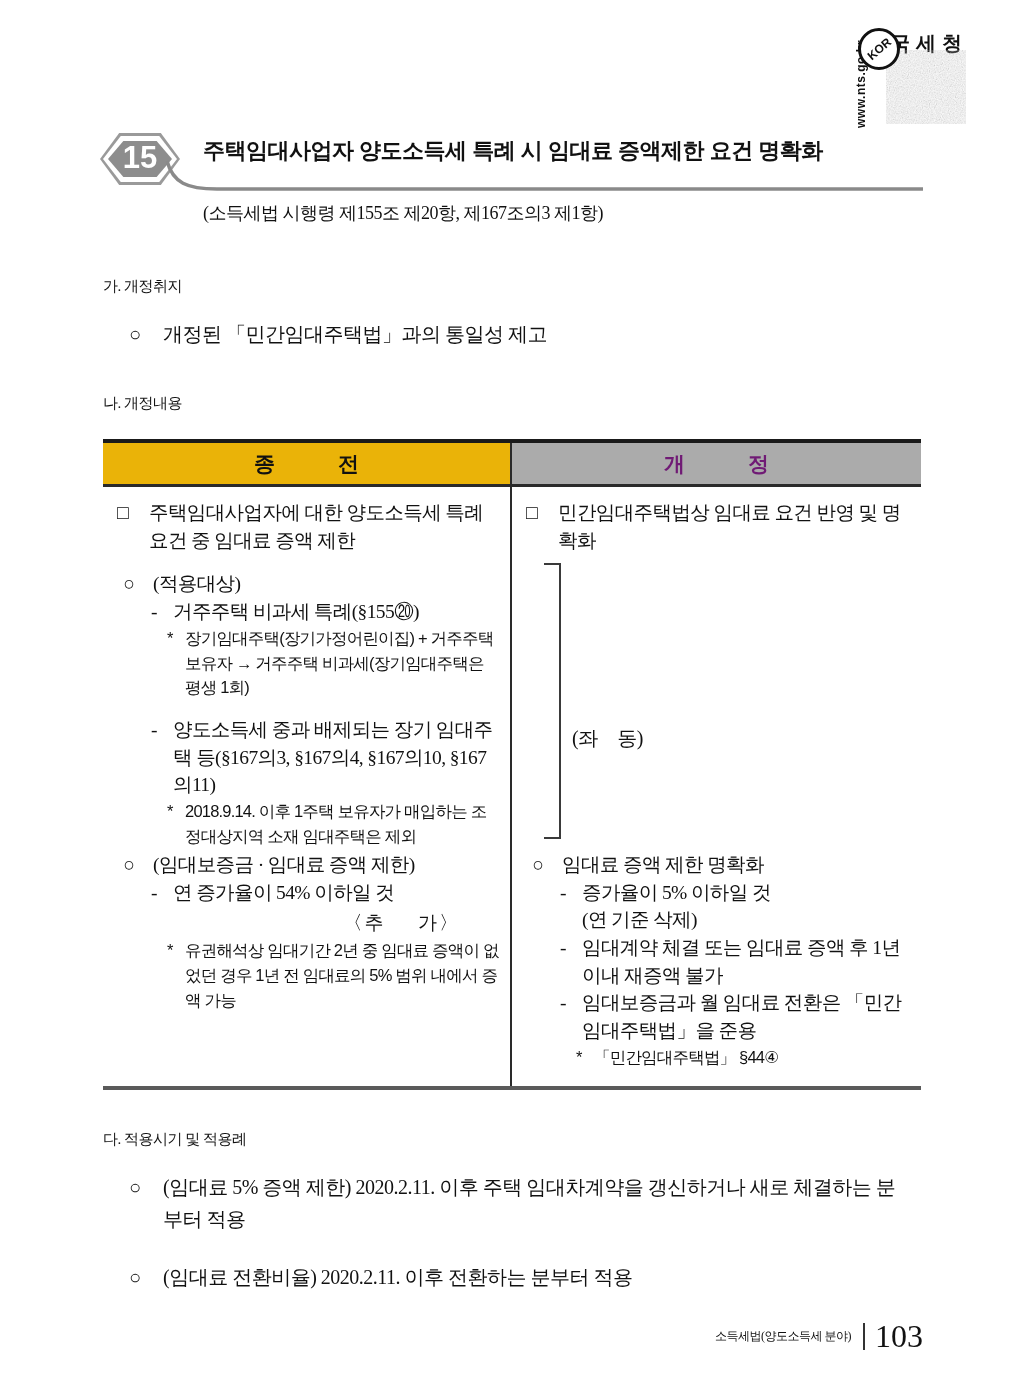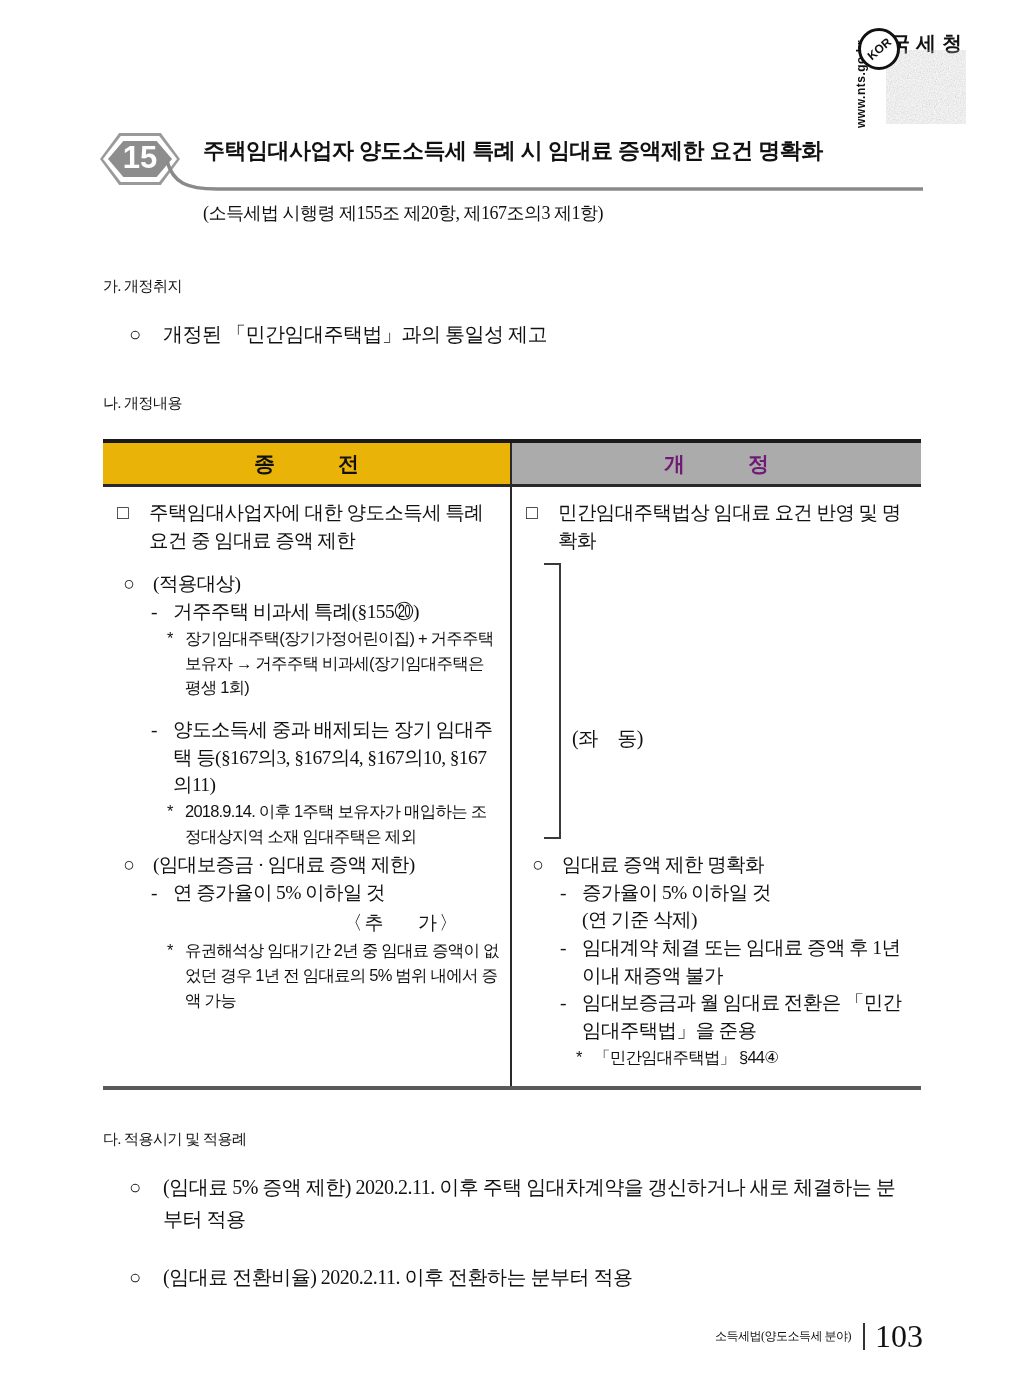--- a/index.html
+++ b/index.html
@@ -209,21 +209,21 @@
               </div>
             </div>
 
             <div>
               <div class="li lv2">
                 <span class="marker">○</span>
                 <span>(임대보증금 · 임대료 증액 제한)</span>
               </div>
               <div class="li lv3">
                 <span class="marker">-</span>
-                <span>연 증가율이 5% 이하일 것</span>
+                <span>연 증가율이 54% 이하일 것</span>
               </div>
               <div class="added">〈추  가〉</div>
               <div class="li note">
                 <span class="marker">*</span>
                 <span>유권해석상 임대기간 2년 중 임대료 증액이 없었던 경우 1년 전 임대료의 5% 범위 내에서 증액 가능</span>
               </div>
             </div>
           </div>
 
           <div class="col col-after">

